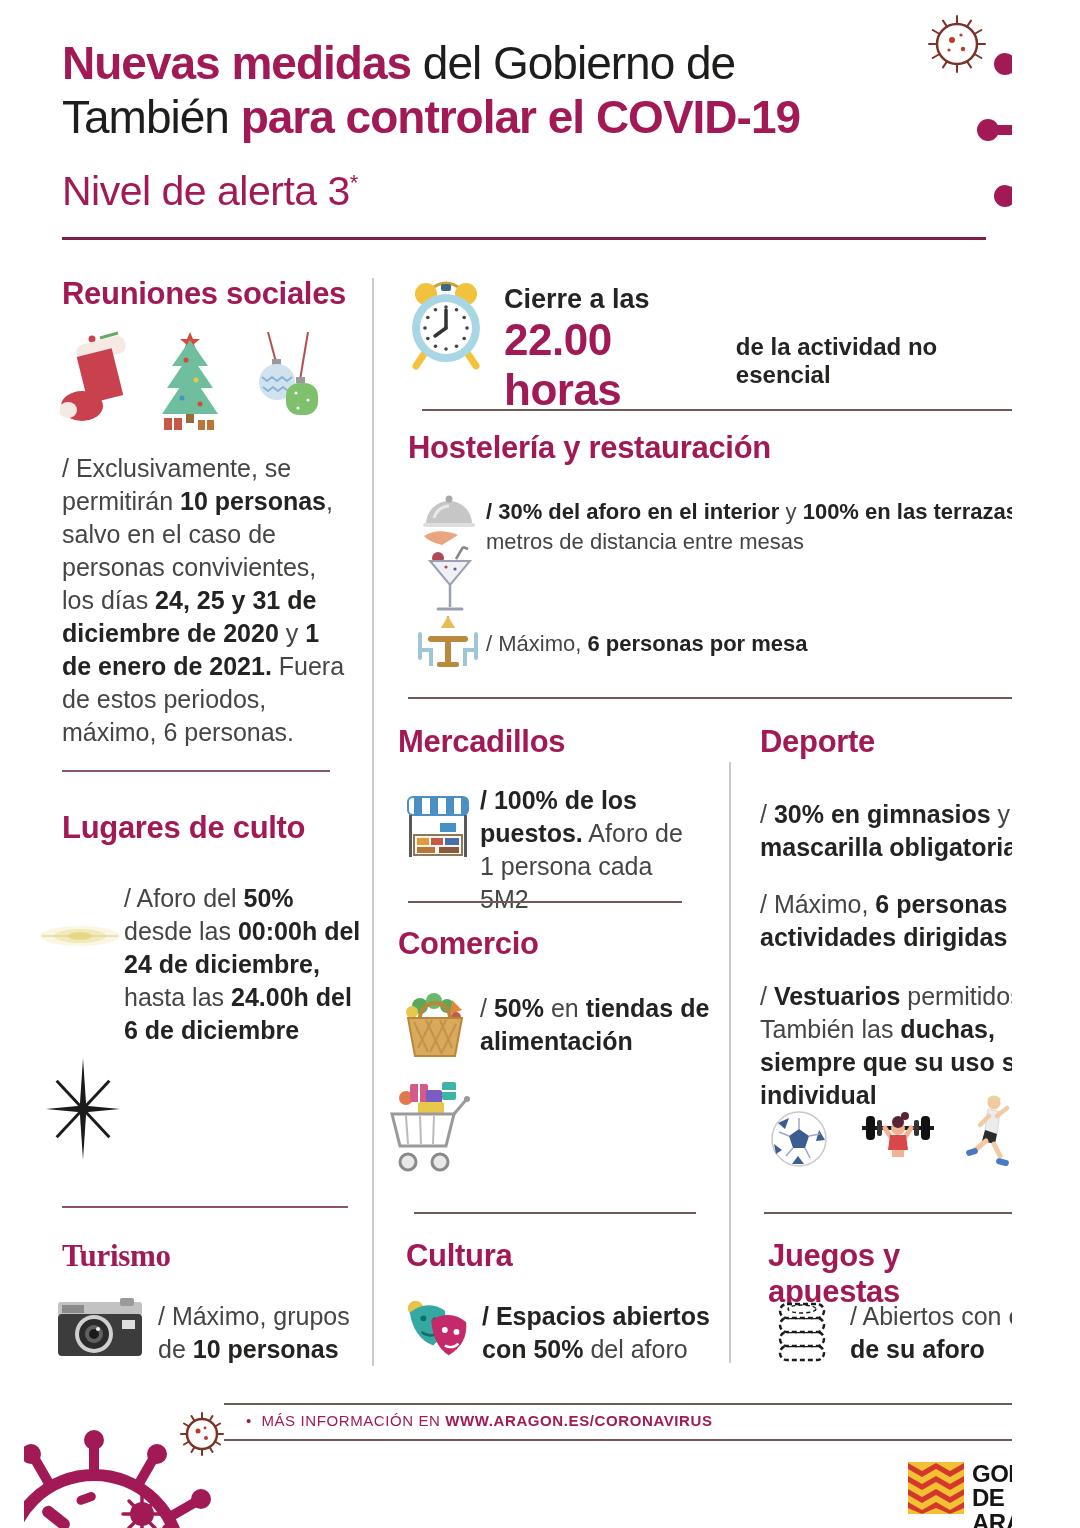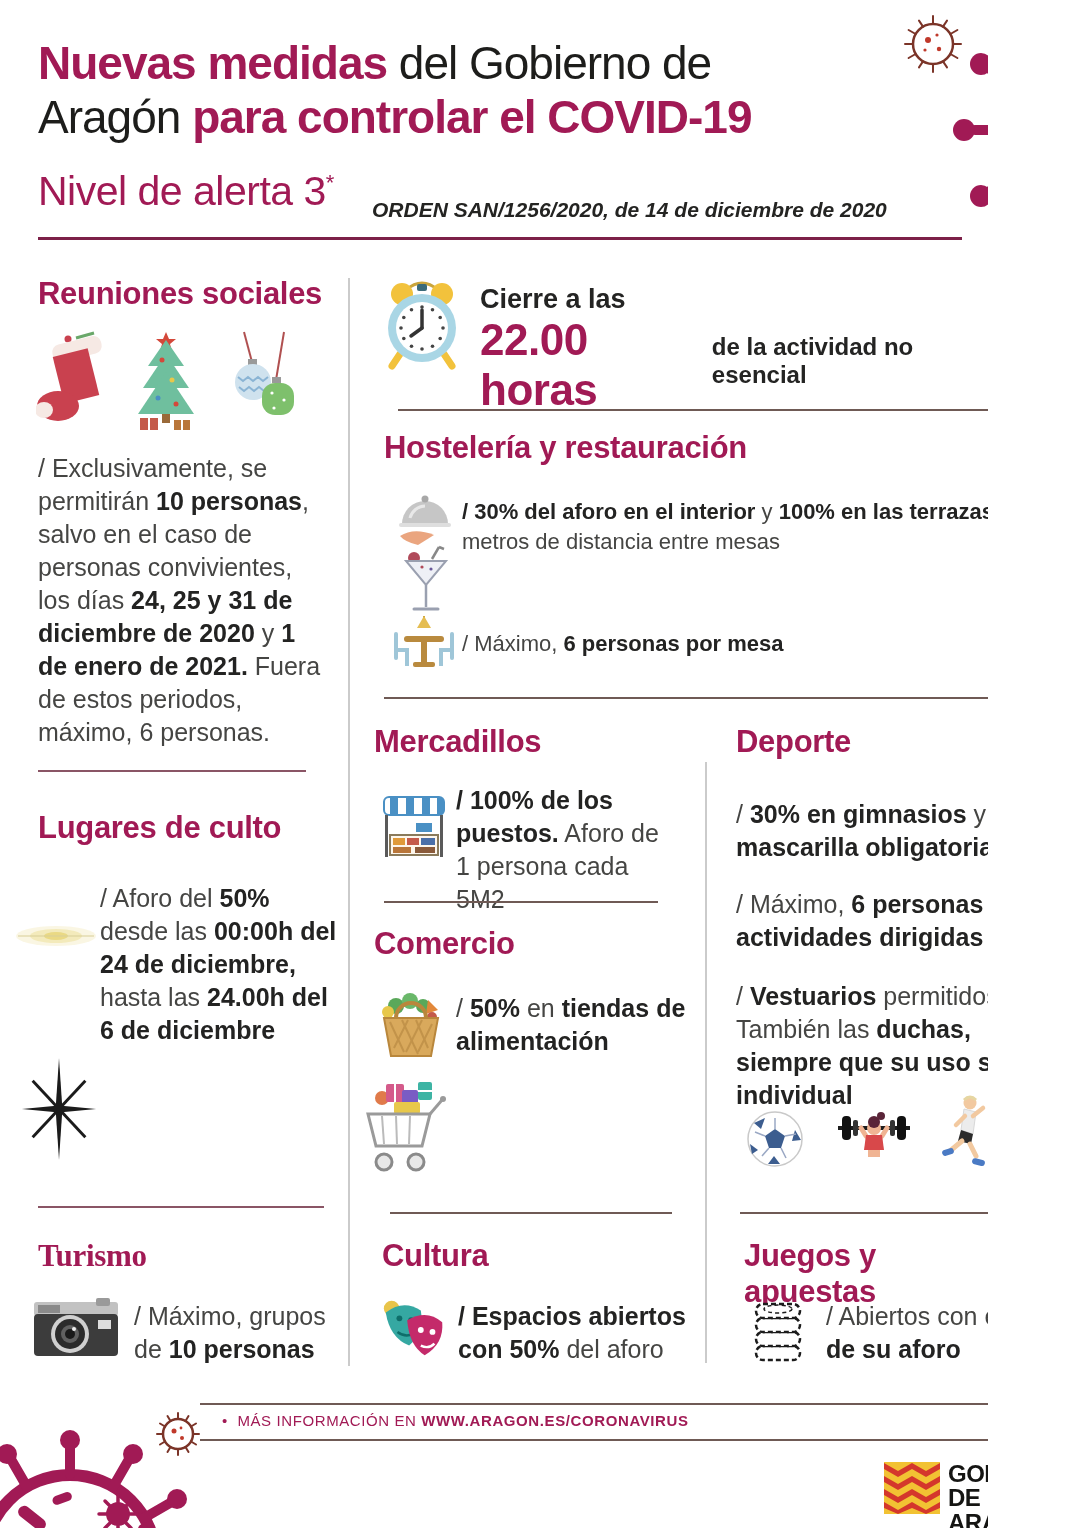--- a/index.html
+++ b/index.html
@@ -1,17 +1,17 @@
 <!DOCTYPE html>
 <html><head>
 <meta charset="utf-8">
 <style>
   html,body{margin:0;padding:0;background:#ffffff;}
   #page{position:relative;width:988px;height:1528px;background:#ffffff;overflow:hidden;
-        font-family:"Liberation Sans",sans-serif;color:#454543;}
+        font-family:"Liberation Sans",sans-serif;color:#454543;margin-left:24px;}
   .abs{position:absolute;}
   .h2{font-size:31px;font-weight:700;color:#a11a55;letter-spacing:-0.3px;}
   .body-text{font-size:25px;line-height:1.32;color:#454543;}
   .body-text .b, .b{font-weight:700;color:#232322;}
   .rule{background:#6f5a55;height:2px;}
   .rule-soft{background:#8a5565;height:2px;}
   .rule-maroon{background:#7c2048;height:3px;}
   .vdiv{background:#cbcbcb;width:2px;}
   .title{font-size:46px;line-height:1.18;font-weight:400;color:#1d1d1b;letter-spacing:-1px;}
   .title .accent{color:#a11a55;font-weight:700;}
@@ -27,27 +27,26 @@
   .finfo .furl{font-weight:700;}
   .govtext{font-size:24px;font-weight:700;color:#151513;line-height:1.02;letter-spacing:-0.5px;}
 </style>
 </head>
 <body>
 
 <div id="page">
 
   <div class="abs title" style="left:38px;top:36px;width:900px;">
     <div><span class="accent">Nuevas medidas</span><span> del Gobierno de</span></div>
-    <div><span>Aragón </span><span class="accent">para controlar el COVID-19</span></div>
+    <div><span>También </span><span class="accent">para controlar el COVID-19</span></div>
   </div>
 
   <div class="abs alert" style="left:38px;top:168px;">
     <span>Nivel de alerta 3</span><sup>*</sup>
   </div>
-  <div class="abs order" style="left:372px;top:198px;">ORDEN SAN/1256/2020, de 14 de diciembre de 2020</div>
 
   <div class="abs rule-maroon" style="left:38px;top:237px;width:924px;"></div>
 
   <svg class="abs" style="left:895px;top:2px;" width="185" height="250" viewBox="0 0 185 250">
     <g stroke="#7b3428" fill="none" stroke-width="2.5">
       <circle cx="38" cy="42" r="20" fill="#ffffff"></circle>
       <g stroke-width="2" stroke-linecap="round">
         <line x1="58" y1="42" x2="66" y2="42"></line>
           <line x1="55.4" y1="52" x2="62.4" y2="56"></line>
         <line x1="48" y1="59.4" x2="52" y2="65.4"></line>

